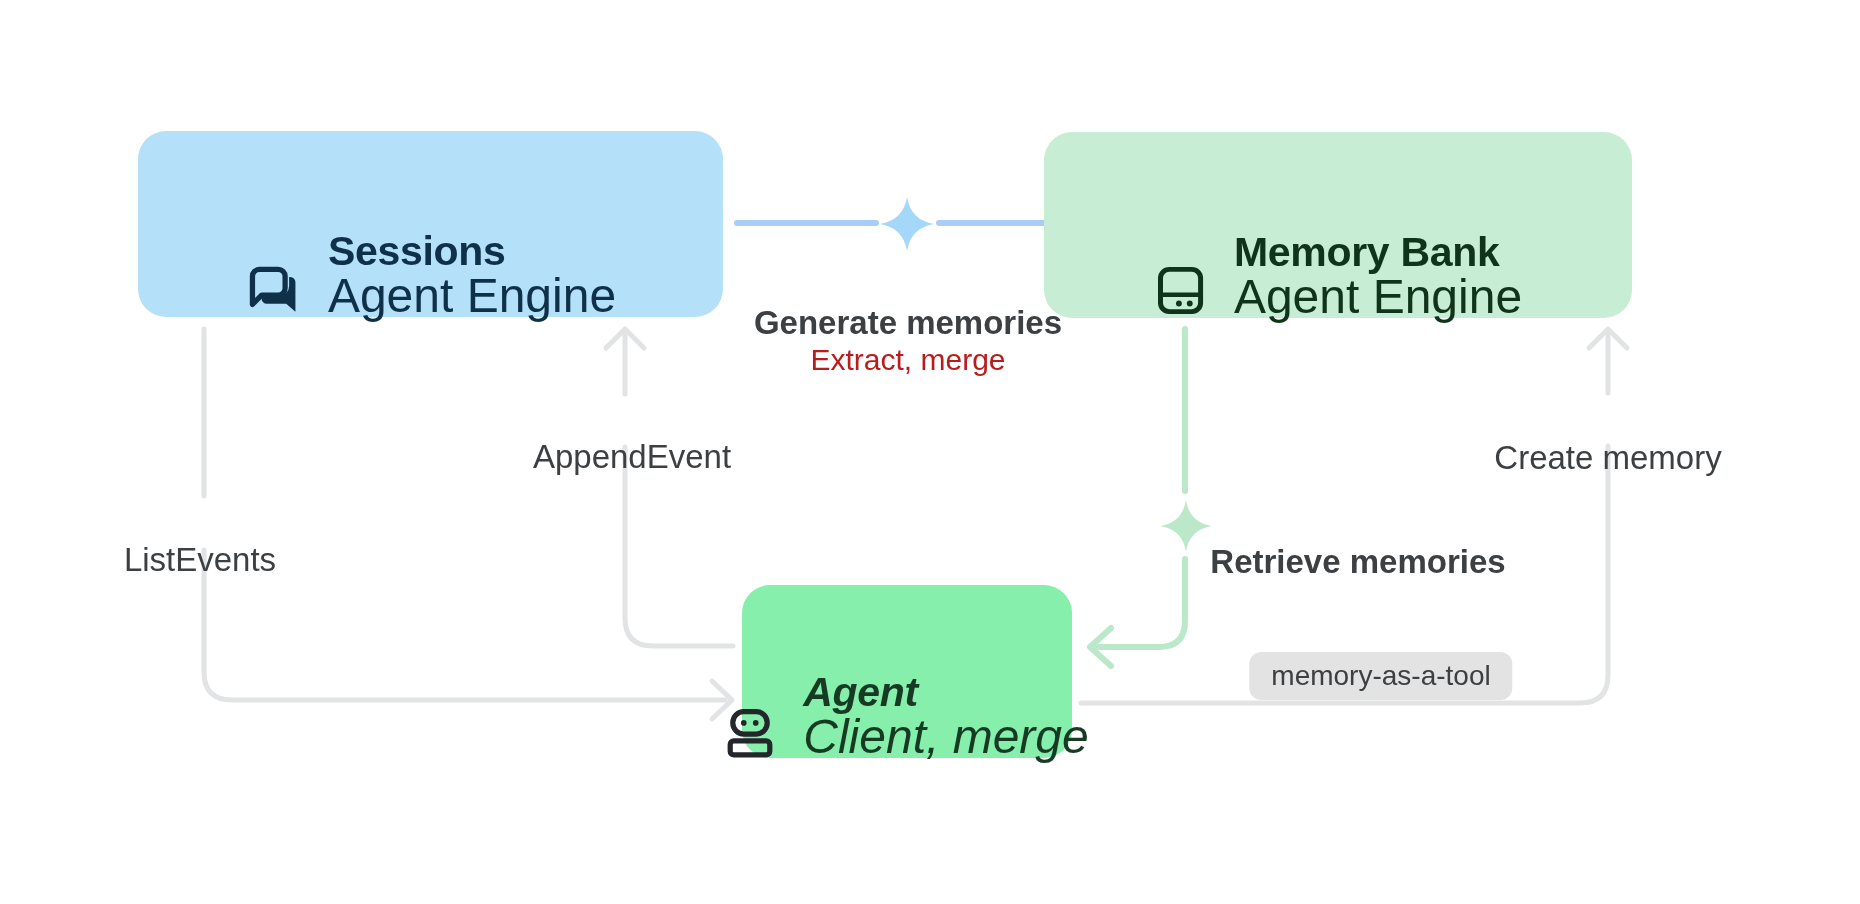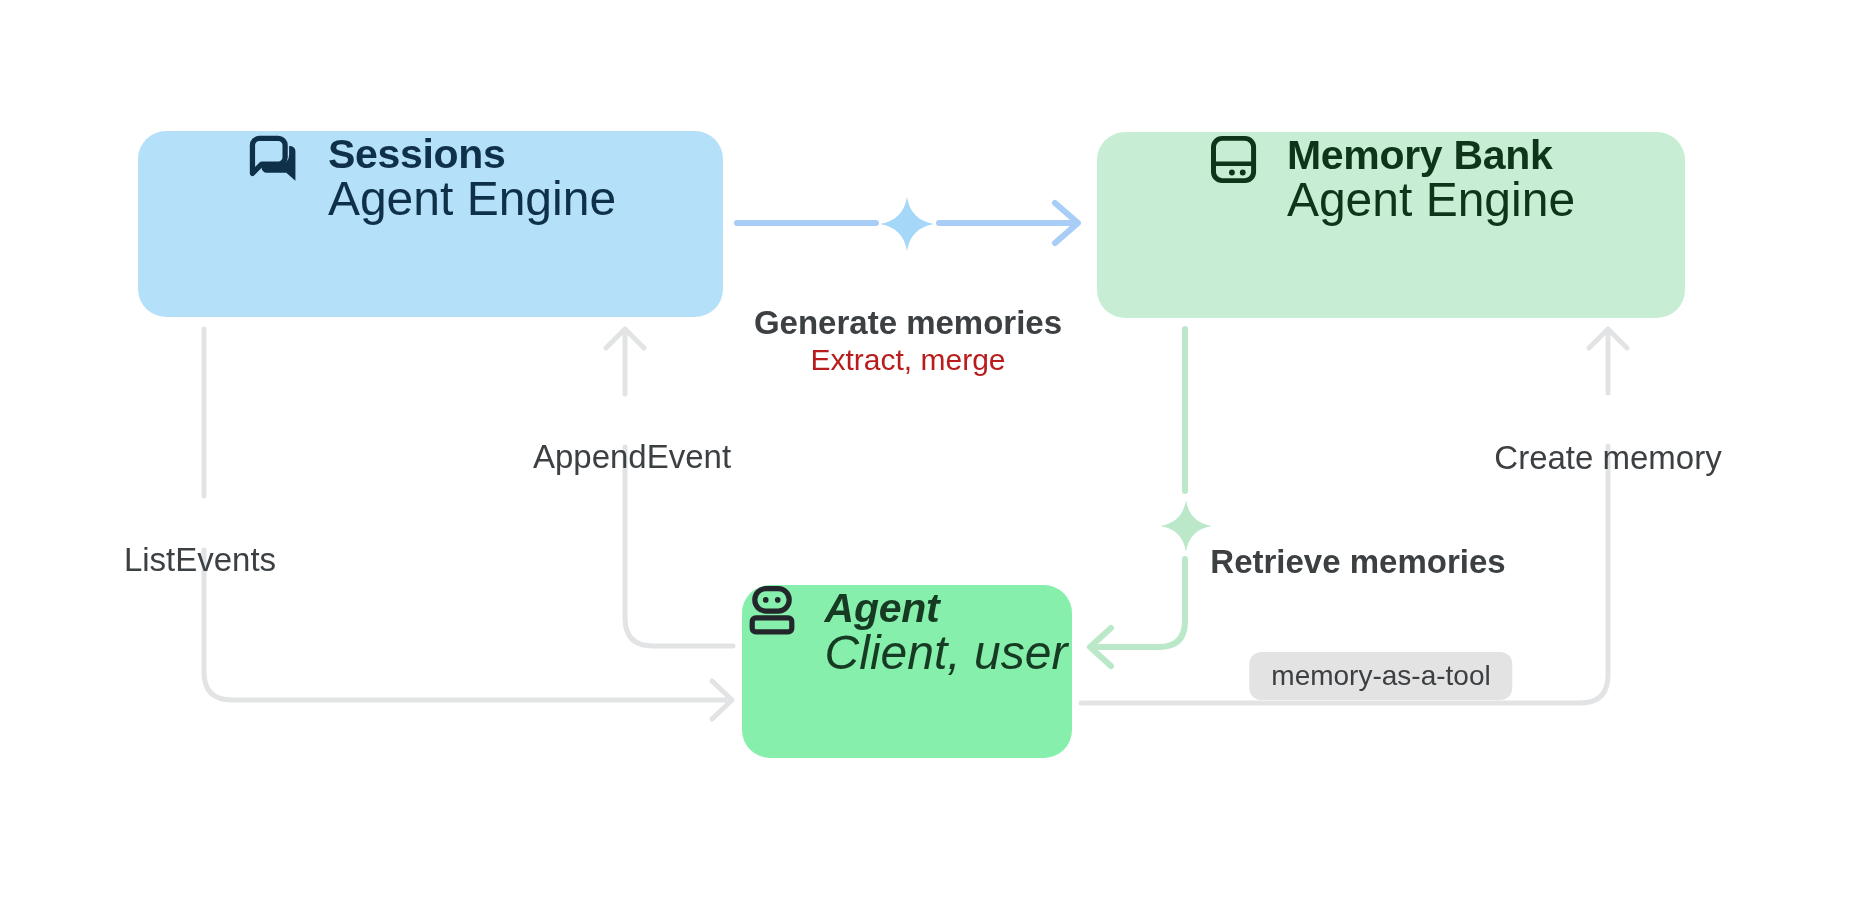--- a/index.html
+++ b/index.html
@@ -12,28 +12,28 @@
     font-family: "Liberation Sans", "DejaVu Sans", sans-serif;
   }
   svg.edges {
     position: absolute;
     left: 0; top: 0;
     width: 1860px; height: 904px;
   }
   .node {
     position: absolute;
     display: flex;
-    align-items: flex-start;
+    align-items: flex-end;
     justify-content: center;
     gap: 28px;
     border-radius: 28px;
     box-sizing: border-box;
   }
   .node-sessions    { left: 138px;  top: 131px; width: 585px; height: 186px; background: #B5E0F9; color: #0E3048; }
-  .node-memory-bank { left: 1097px; top: 132px; width: 588px; height: 186px; background: #C7EDD5; color: #0F3419; }
+  .node-memory-bank { left: 1044px; top: 132px; width: 588px; height: 186px; background: #C7EDD5; color: #0F3419; }
   .node-agent       { left: 742px;  top: 585px; width: 330px; height: 173px; background: #86efac; color: #163A22; font-style: italic; }
   .node-icon { flex: 0 0 auto; display: block; }
   .node-text { display: flex; flex-direction: column; }
   .node-title { font-size: 41px; font-weight: 700; line-height: 47px; letter-spacing: -0.3px; white-space: nowrap; }
   .node-sub   { font-size: 48px; font-weight: 400; line-height: 42px; white-space: nowrap; }
   .edge-label {
     position: absolute;
     transform: translate(-50%, -50%);
     font-size: 33px;
     color: #3C4043;
@@ -122,21 +122,21 @@
 
   <div class="node node-agent">
     <svg class="node-icon" width="50" height="50" viewBox="0 0 48 48">
       <rect x="7.5" y="3.5" width="33" height="21.5" rx="10.5" fill="none" stroke="#23272B" stroke-width="5"></rect>
       <circle cx="18" cy="14.3" r="2.7" fill="#23272B"></circle>
       <circle cx="29.5" cy="14.3" r="2.7" fill="#23272B"></circle>
       <rect x="5" y="31.5" width="38" height="13.5" rx="3.5" fill="none" stroke="#23272B" stroke-width="5"></rect>
     </svg>
     <div class="node-text">
       <div class="node-title">Agent</div>
-      <div class="node-sub">Client, user</div>
+      <div class="node-sub">Client, merge</div>
     </div>
   </div>
 
   <div class="edge-label strong" style="left:908px; top:286px;">Generate memories</div>
   <div class="edge-label secondary" style="left:908px; top:324px;">Extract, merge</div>
   <div class="edge-label" style="left:632px; top:420px;">AppendEvent</div>
   <div class="edge-label" style="left:200px; top:523px;">ListEvents</div>
   <div class="edge-label" style="left:1608px; top:421px;">Create memory</div>
   <div class="edge-label strong" style="left:1358px; top:525px;">Retrieve memories</div>
 

